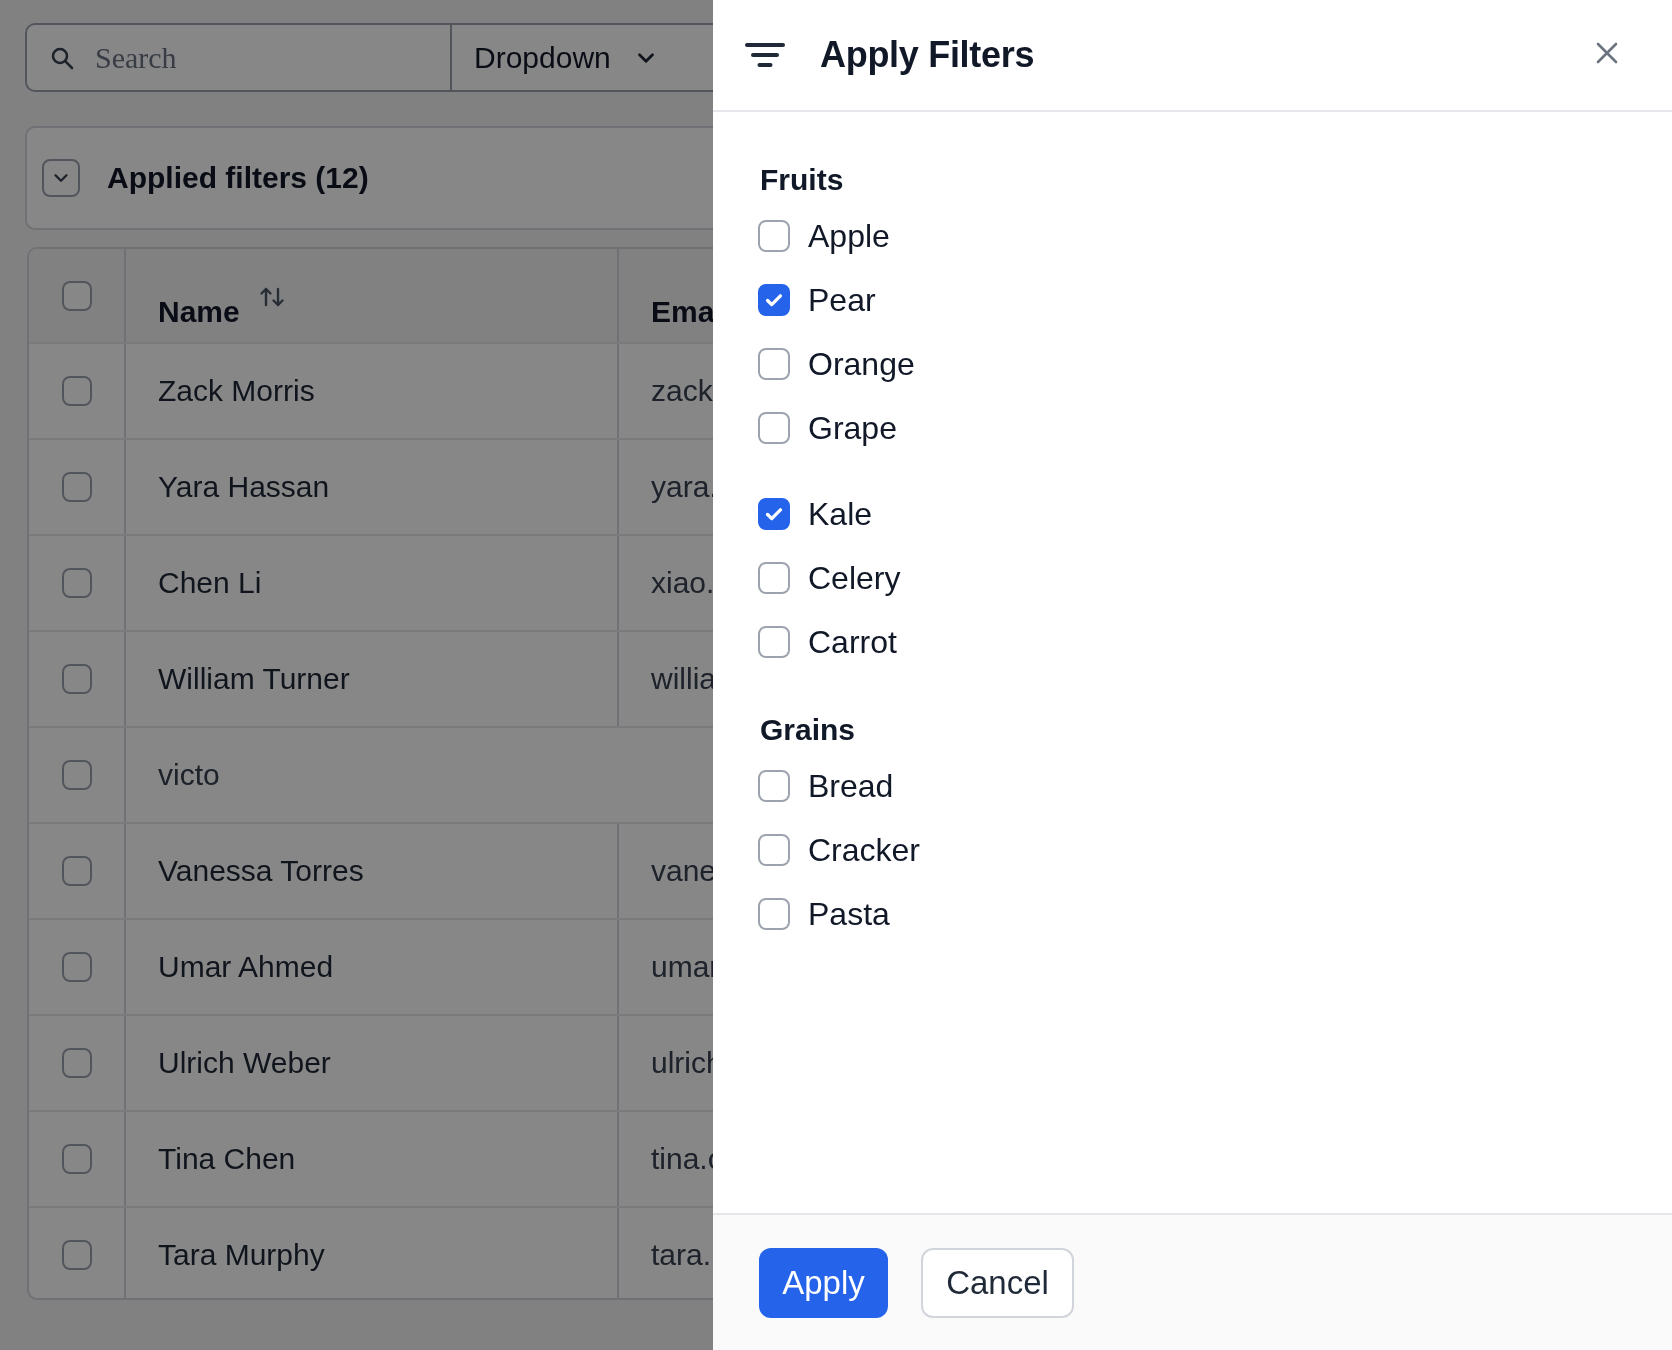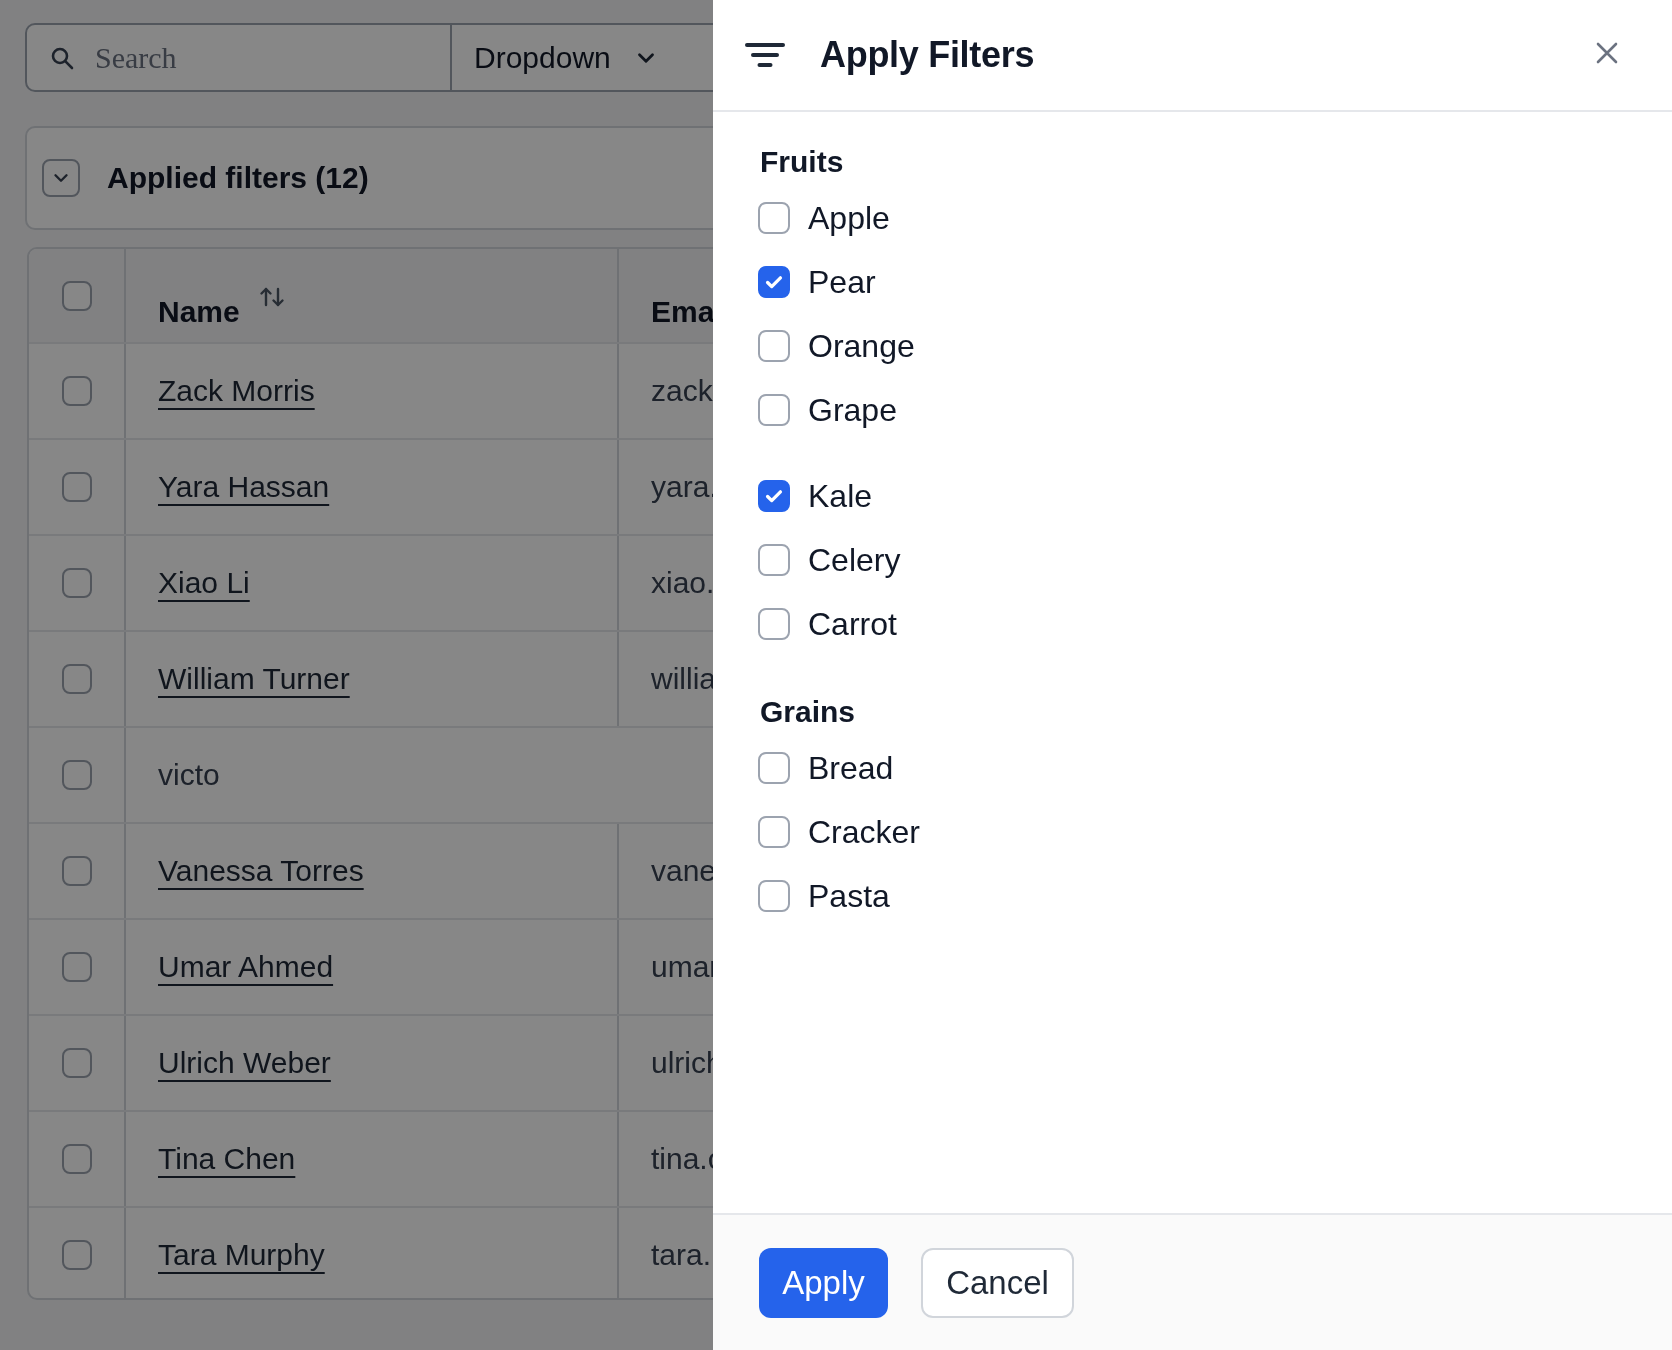--- a/index.html
+++ b/index.html
@@ -40,21 +40,21 @@
     background:#fff;border:2px solid #d1d5db;border-radius:10px;
     box-sizing:border-box;overflow:hidden;
   }
   .trow{display:grid;grid-template-columns:95px 493px 1fr;height:96px;box-sizing:border-box;border-top:2px solid #e5e7eb;}
   .trow-header{height:93px;background:#f3f4f6;border-top:none;}
   .cell{display:flex;align-items:center;box-sizing:border-box;}
   .cell-cb{justify-content:center;}
   .cell-name{padding-left:32px;border-left:2px solid #d1d5db;gap:16px;}
   .cell-email{padding-left:32px;border-left:2px solid #d1d5db;overflow:hidden;white-space:nowrap;}
   .th-text{font-size:30px;font-weight:700;color:#111827;margin-top:32px;}
-  .name-link{font-size:30px;font-weight:500;color:#1f2937;text-decoration:underline;text-decoration-thickness:2px;text-underline-offset:7px;white-space:nowrap;}
+  .name-link{font-size:30px;font-weight:500;color:#1f2937;text-decoration-thickness:2px;text-underline-offset:7px;white-space:nowrap;}
   .email-text{font-size:30px;color:#374151;}
 
   .cb{
     width:30px;height:30px;border:2px solid #9ca3af;border-radius:8px;background:#fff;
     box-sizing:border-box;display:flex;align-items:center;justify-content:center;flex:none;
   }
 
   
   .scrim{position:absolute;inset:0;background:rgba(0,0,0,0.47);z-index:10;}
 
@@ -65,21 +65,21 @@
   }
   .drawer-header{
     height:112px;flex:none;border-bottom:2px solid #e5e7eb;box-sizing:border-box;
     display:flex;align-items:center;padding-left:32px;gap:35px;position:relative;
   }
   .drawer-title{font-size:36px;font-weight:700;color:#111827;letter-spacing:-0.3px;}
   .close-btn{
     position:absolute;right:48px;top:36px;width:34px;height:34px;
     display:flex;align-items:center;justify-content:center;background:none;border:none;padding:0;
   }
-  .drawer-content{flex:1;overflow:hidden;padding:32px 45px 0 45px;}
+  .drawer-content{flex:1;overflow:hidden;padding:50px 45px 0 45px;}
   .fsection{margin-top:54px;}
   .fsection:first-child{margin-top:0;}
   .fsection h3{margin:0 0 22px 2px;font-size:30px;font-weight:700;color:#111827;line-height:36px;}
   .opt-row{display:flex;align-items:center;gap:18px;height:32px;margin-bottom:32px;}
   .opt-cb{width:32px;height:32px;border-radius:8px;}
   .opt-cb svg{display:none;}
   .opt-cb.checked{background:var(--accent,#2563eb);border-color:var(--accent,#2563eb);}
   .opt-cb.checked svg{display:block;}
   .opt-label{font-size:32px;color:#111827;}
 
@@ -169,21 +169,21 @@
     <div class="cell cell-email">
       <span class="email-text">yara.</span>
     </div>
   </div>
 
   <div class="trow">
     <div class="cell cell-cb">
       <span class="cb"></span>
     </div>
     <div class="cell cell-name">
-      <a class="name-link">Xiao Li</a>
+      <a class="name-link">Chen Li</a>
     </div>
     <div class="cell cell-email">
       <span class="email-text">xiao.l</span>
     </div>
   </div>
 
   <div class="trow">
     <div class="cell cell-cb">
       <span class="cb"></span>
     </div>

